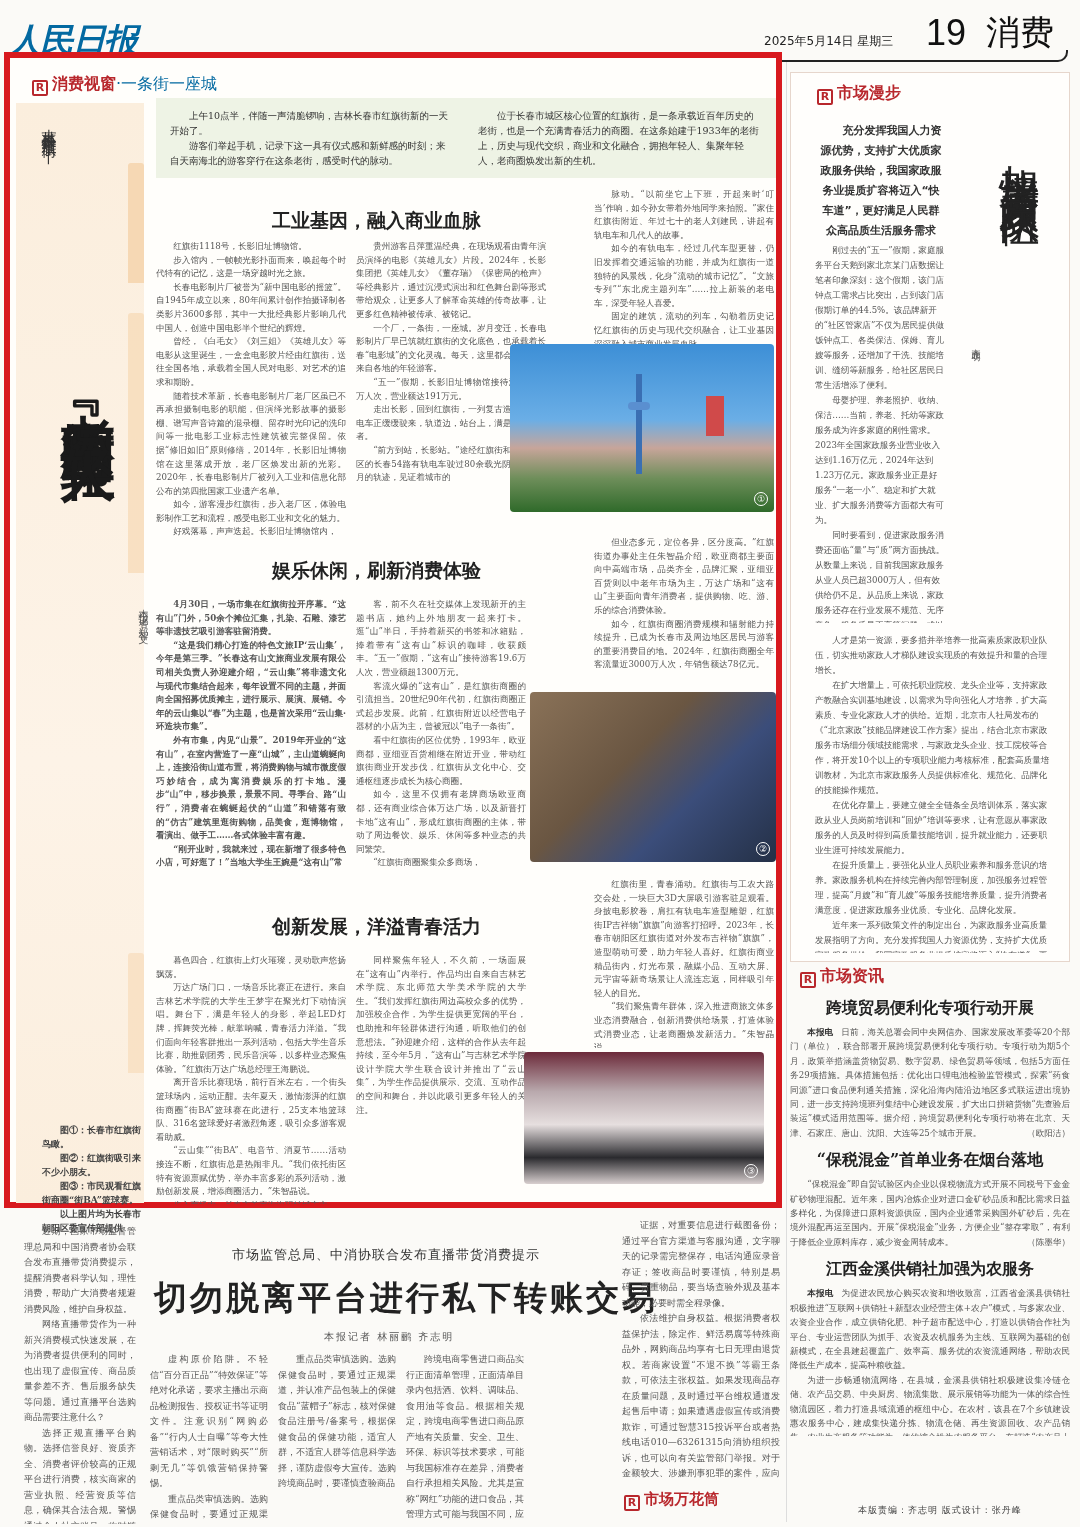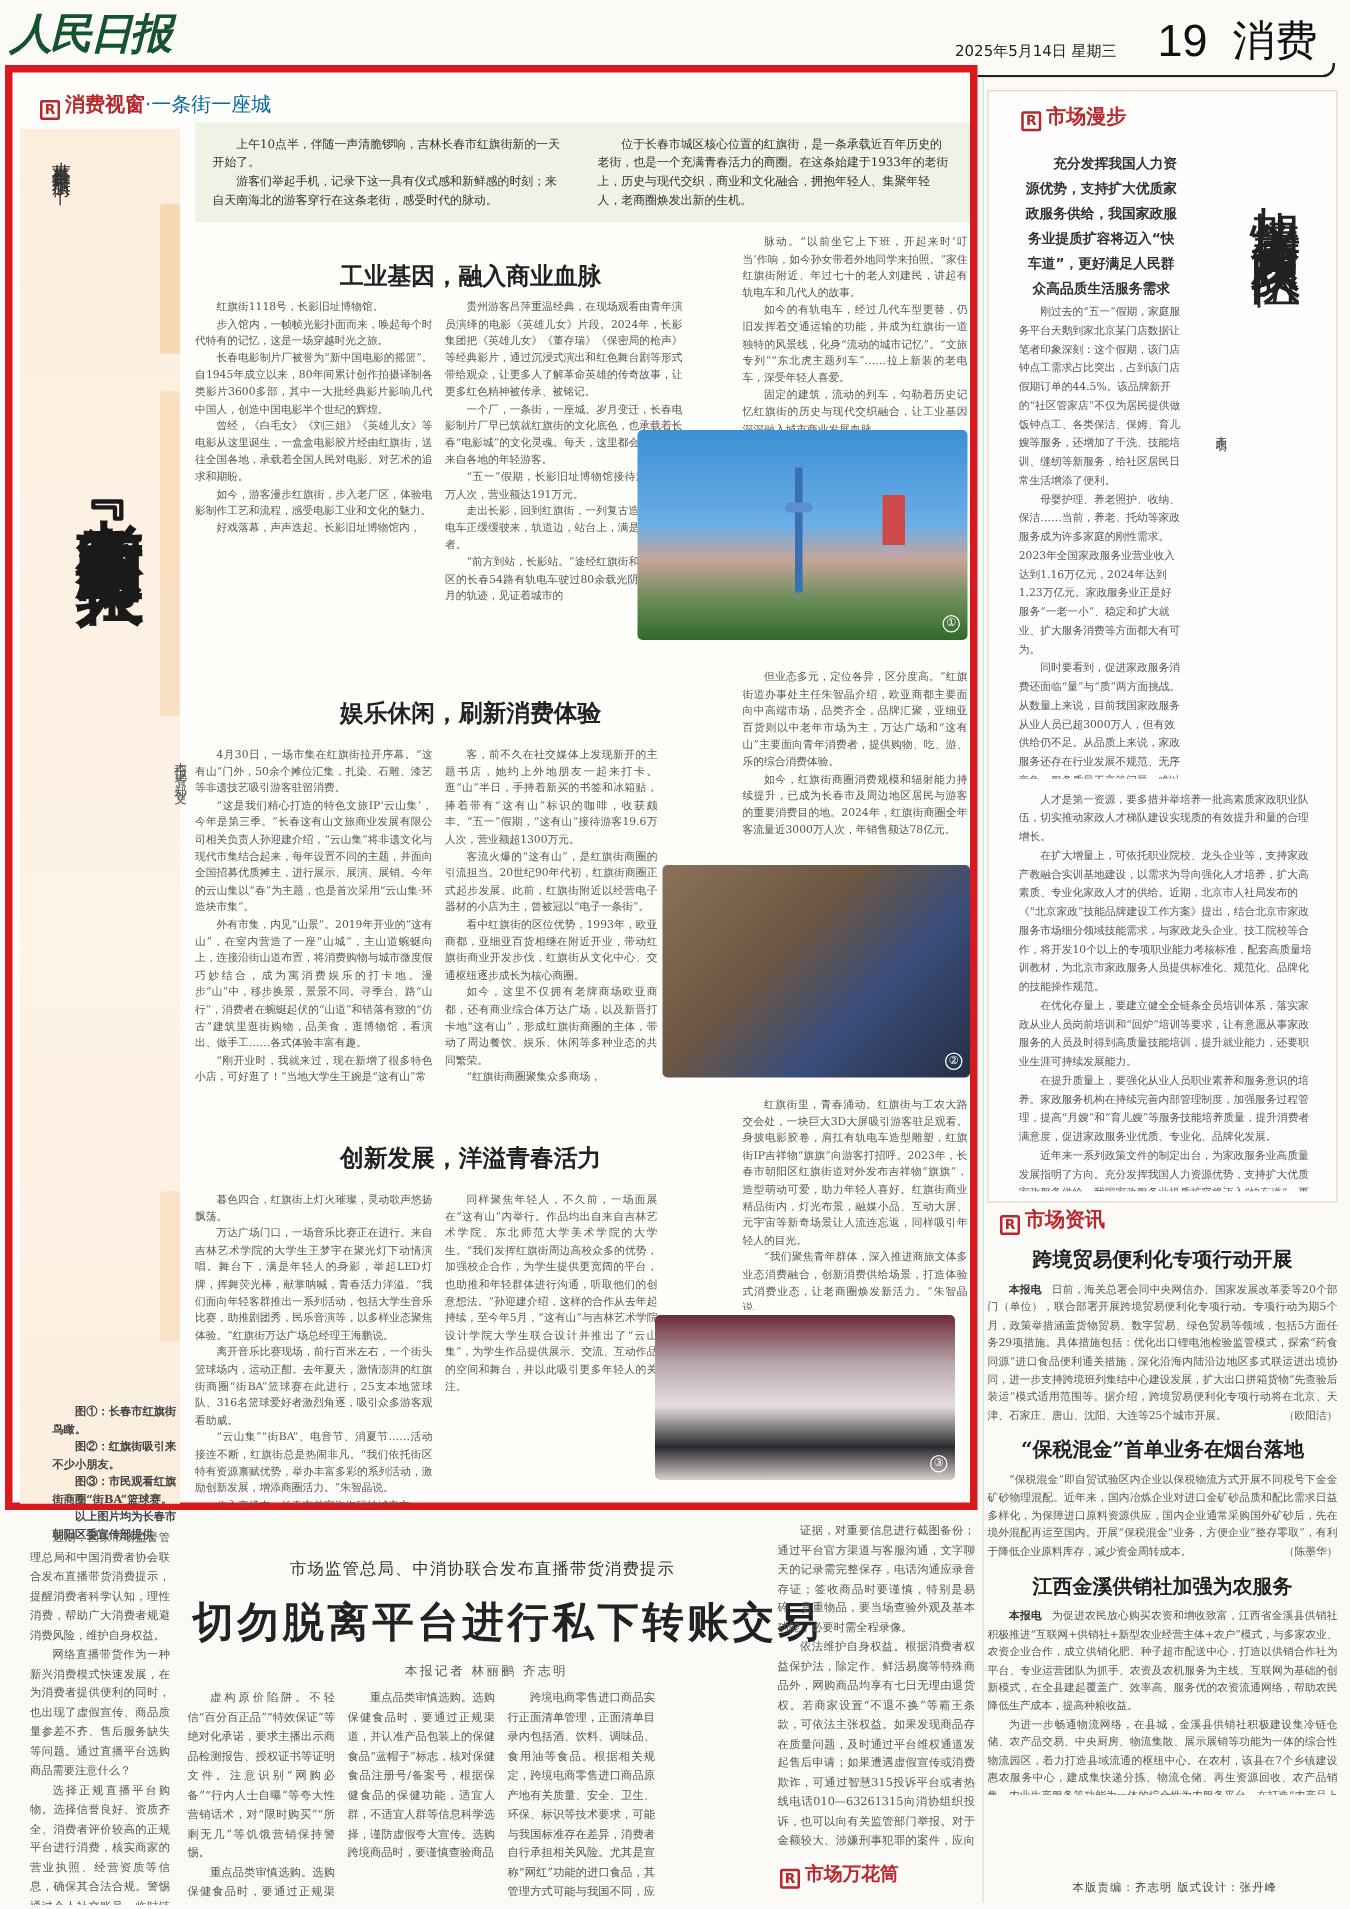--- a/index.html
+++ b/index.html
@@ -1,19 +1,19 @@
 <!DOCTYPE html>
 <html><head>
 <meta charset="utf-8">
 <style>
   * { box-sizing: border-box; margin: 0; padding: 0; }
   html, body { width: 1080px; height: 1527px; background: #fbfaf7; overflow: hidden; }
   body { position: relative; font-family: "DejaVu Serif", serif; color: #333; }
 
-  .masthead-logo { position: absolute; left: 8px; top: 4px; font-family: "DejaVu Serif", serif; font-style: italic; font-weight: bold; font-size: 34px; color: #14532d; letter-spacing: -2px; }
+  .masthead-logo { position: absolute; left: 8px; top: 18px; font-family: "DejaVu Serif", serif; font-style: italic; font-weight: bold; font-size: 34px; color: #0369a1; letter-spacing: -2px; }
   .masthead-date { position: absolute; left: 764px; top: 33px; font-family: "DejaVu Sans", sans-serif; font-size: 12px; color: #222; }
   .masthead-page { position: absolute; left: 926px; top: 12px; font-family: "Liberation Sans", sans-serif; font-size: 36px; color: #111; }
   .masthead-section { position: absolute; left: 986px; top: 10px; font-family: "DejaVu Sans", sans-serif; font-size: 34px; color: #111; }
   .masthead-rule { position: absolute; left: 780px; top: 50px; width: 288px; height: 12px; border-bottom: 2px solid #222; border-right: 2px solid #222; border-bottom-right-radius: 10px; }
 
   
   .feature { position: absolute; left: 4px; top: 52px; width: 778px; height: 1156px; border: 6px solid #d8191e; background: #fffefb; }
   .feature-head { position: absolute; left: 22px; top: 16px; font-family: "DejaVu Sans", sans-serif; font-size: 16px; color: #b8272c; font-weight: bold; }
   .feature-head .sub { font-weight: normal; color: #0369a1; }
   .r-badge { display: inline-block; width: 16px; height: 16px; border: 2px solid #b8272c; border-radius: 2px; font-size: 11px; line-height: 12px; text-align: center; color: #b8272c; margin-right: 4px; vertical-align: -2px; font-family: "DejaVu Sans", sans-serif; font-weight: bold; }
@@ -114,20 +114,21 @@
       <p>位于长春市城区核心位置的红旗街，是一条承载近百年历史的老街，也是一个充满青春活力的商圈。在这条始建于1933年的老街上，历史与现代交织，商业和文化融合，拥抱年轻人、集聚年轻人，老商圈焕发出新的生机。</p>
     </div>
   </div>
 
   <div class="sec-title" style="left:262px;top:150px;">工业基因，融入商业血脉</div>
   <div class="col" style="left:146px;top:182px;width:190px;height:340px;">
     <p>红旗街1118号，长影旧址博物馆。</p>
       <p>步入馆内，一帧帧光影扑面而来，唤起每个时代特有的记忆，这是一场穿越时光之旅。</p>
       <p>长春电影制片厂被誉为“新中国电影的摇篮”。自1945年成立以来，80年间累计创作拍摄译制各类影片3600多部，其中一大批经典影片影响几代中国人，创造中国电影半个世纪的辉煌。</p>
       <p>曾经，《白毛女》《刘三姐》《英雄儿女》等电影从这里诞生，一盒盒电影胶片经由红旗街，送往全国各地，承载着全国人民对电影、对艺术的追求和期盼。</p>
+      <p>随着技术革新，长春电影制片厂老厂区虽已不再承担摄制电影的职能，但演绎光影故事的摄影棚、谱写声音诗篇的混录棚、留存时光印记的洗印间等一批电影工业标志性建筑被完整保留。依据“修旧如旧”原则修缮，2014年，长影旧址博物馆在这里落成开放，老厂区焕发出新的光彩。2020年，长春电影制片厂被列入工业和信息化部公布的第四批国家工业遗产名单。</p>
       <p>如今，游客漫步红旗街，步入老厂区，体验电影制作工艺和流程，感受电影工业和文化的魅力。</p>
       <p>好戏落幕，声声迭起。长影旧址博物馆内，</p>
   </div>
   <div class="col" style="left:346px;top:182px;width:190px;height:340px;">
     <p>贵州游客吕萍重温经典，在现场观看由青年演员演绎的电影《英雄儿女》片段。2024年，长影集团把《英雄儿女》《董存瑞》《保密局的枪声》等经典影片，通过沉浸式演出和红色舞台剧等形式带给观众，让更多人了解革命英雄的传奇故事，让更多红色精神被传承、被铭记。</p>
       <p>一个厂，一条街，一座城。岁月变迁，长春电影制片厂早已筑就红旗街的文化底色，也承载着长春“电影城”的文化灵魂。每天，这里都会涌入大量来自各地的年轻游客。</p>
       <p>“五一”假期，长影旧址博物馆接待游客2.97万人次，营业额达191万元。</p>
       <p>走出长影，回到红旗街，一列复古造型的有轨电车正缓缓驶来，轨道边，站台上，满是拍照录像者。</p>
       <p>“前方到站，长影站。”途经红旗街和老城居民区的长春54路有轨电车驶过80余载光阴，沿着岁月的轨迹，见证着城市的</p>
   </div>
@@ -137,21 +138,21 @@
       <p>固定的建筑，流动的列车，勾勒着历史记忆红旗街的历史与现代交织融合，让工业基因深深融入城市商业发展血脉。</p>
   </div>
 
   <div class="photo photo1" style="left:500px;top:286px;width:264px;height:168px;">
     <div class="tower"></div>
     <div class="bldg"></div>
     <span class="num">①</span>
   </div>
 
   <div class="sec-title" style="left:262px;top:500px;">娱乐休闲，刷新消费体验</div>
-  <div class="col" style="left:146px;top:540px;width:190px;height:340px;">
+  <div class="col" style="left:146px;top:540px;width:190px;height:340px;font-weight:bold;">
     <p>4月30日，一场市集在红旗街拉开序幕。“这有山”门外，50余个摊位汇集，扎染、石雕、漆艺等非遗技艺吸引游客驻留消费。</p>
       <p>“这是我们精心打造的特色文旅IP‘云山集’，今年是第三季。”长春这有山文旅商业发展有限公司相关负责人孙迎建介绍，“云山集”将非遗文化与现代市集结合起来，每年设置不同的主题，并面向全国招募优质摊主，进行展示、展演、展销。今年的云山集以“春”为主题，也是首次采用“云山集·环造块市集”。</p>
       <p>外有市集，内见“山景”。2019年开业的“这有山”，在室内营造了一座“山城”，主山道蜿蜒向上，连接沿街山道布置，将消费购物与城市微度假巧妙结合，成为寓消费娱乐的打卡地。漫步“山”中，移步换景，景景不同。寻季台、路“山行”，消费者在蜿蜒起伏的“山道”和错落有致的“仿古”建筑里逛街购物，品美食，逛博物馆，看演出、做手工……各式体验丰富有趣。</p>
       <p>“刚开业时，我就来过，现在新增了很多特色小店，可好逛了！”当地大学生王婉是“这有山”常</p>
   </div>
   <div class="col" style="left:346px;top:540px;width:170px;height:340px;">
     <p>客，前不久在社交媒体上发现新开的主题书店，她约上外地朋友一起来打卡。逛“山”半日，手持着新买的书签和冰箱贴，捧着带有“这有山”标识的咖啡，收获颇丰。“五一”假期，“这有山”接待游客19.6万人次，营业额超1300万元。</p>
       <p>客流火爆的“这有山”，是红旗街商圈的引流担当。20世纪90年代初，红旗街商圈正式起步发展。此前，红旗街附近以经营电子器材的小店为主，曾被冠以“电子一条街”。</p>
       <p>看中红旗街的区位优势，1993年，欧亚商都，亚细亚百货相继在附近开业，带动红旗街商业开发步伐，红旗街从文化中心、交通枢纽逐步成长为核心商圈。</p>
       <p>如今，这里不仅拥有老牌商场欧亚商都，还有商业综合体万达广场，以及新晋打卡地“这有山”，形成红旗街商圈的主体，带动了周边餐饮、娱乐、休闲等多种业态的共同繁荣。</p>

